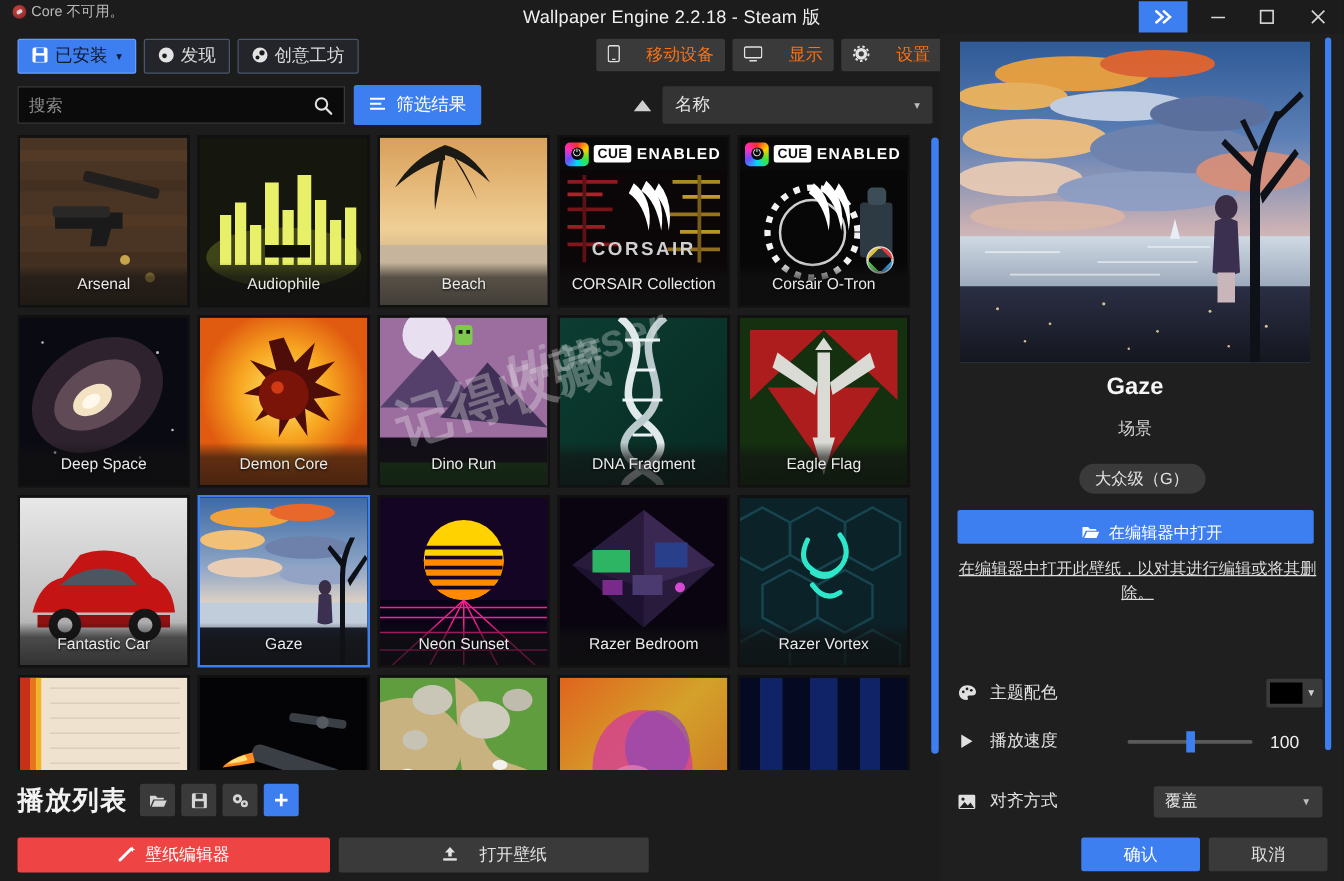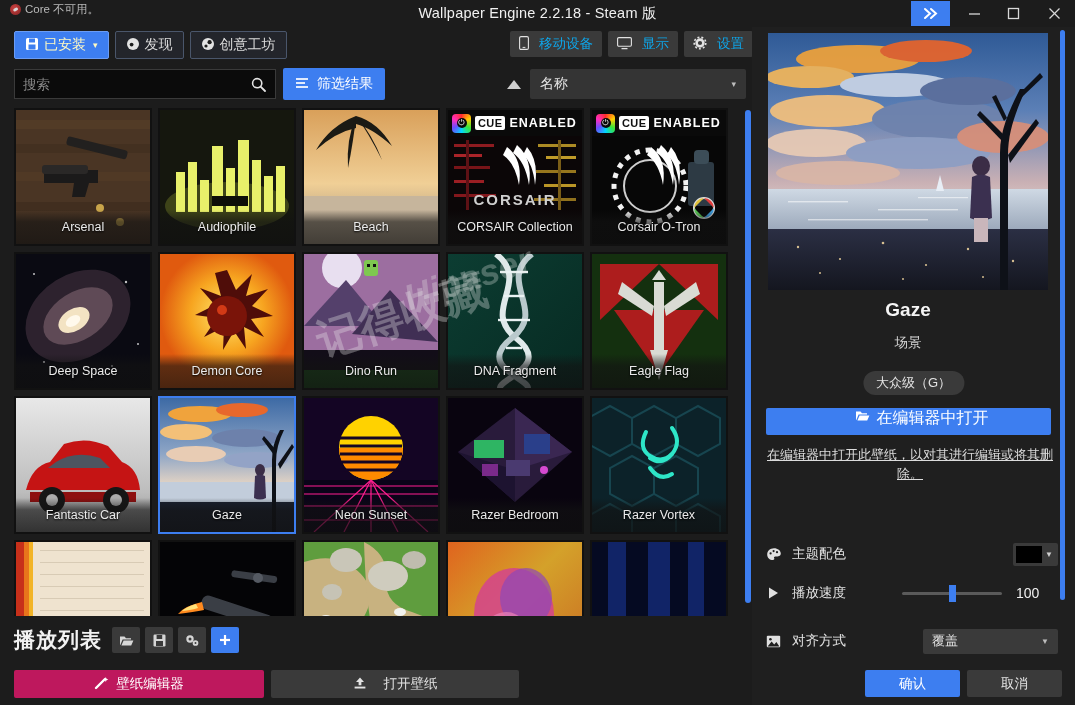--- a/index.html
+++ b/index.html
@@ -46,27 +46,27 @@
   .wc svg { display:block; }
 
   
   .topbar { position:absolute; left:0; top:27px; width:1075px; height:36px; }
   .tabs { position:absolute; left:14px; top:4px; display:flex; gap:6px; }
   .tab {
     height:28px; padding:0 10px; display:flex; align-items:center; gap:5px;
     border:1px solid #4a566b; background:#23252b; color:#dcdcdc;
     font-size:14px; border-radius:2px; white-space:nowrap;
   }
-  .tab.active { background:#3d7ef0; border-color:#6a9cf5; color:#fef9c3; }
+  .tab.active { background:#3d7ef0; border-color:#6a9cf5; color:#0f172a; }
   .tab .caret { font-size:9px; margin-left:2px; }
 
   .right-tools { position:absolute; right:322px; top:4px; display:flex; gap:6px; }
   .tool-btn {
-    height:26px; padding:0 9px; display:flex; align-items:center; gap:10px;
-    background:#3a3a3a; color:#0ea5e9; font-size:13.5px; border-radius:2px;
+    height:26px; padding:0 9px; display:flex; align-items:center; gap:21px;
+    background:#3a3a3a; color:#f97316; font-size:13.5px; border-radius:2px;
     white-space:nowrap;
   }
 
   
   .searchrow { position:absolute; left:0; top:63px; width:750px; height:42px;text-decoration:underline; }
   .search-wrap {
     position:absolute; left:14px; top:6px; width:262px; height:30px;
     background:#0b0b0b; border:1px solid #3a3a3a; display:flex; align-items:center;
   }
   .search-wrap input {
@@ -152,21 +152,21 @@
     display:flex; align-items:center; justify-content:center; color:#d6d6d6; font-size:13px;
   }
   .pl-btn.add { background:#3d7ef0; color:#fff; font-size:18px; font-weight:bold; }
 
   
   .bottombar { position:absolute; left:0; top:666px; width:750px; height:39px; }
   .bb {
     position:absolute; top:4px; height:28px; display:flex; align-items:center;
     justify-content:center; gap:7px; font-size:13.5px; border-radius:2px;
   }
-  .bb.editor { left:14px; width:250px; background:#be185d; color:#fff; }
+  .bb.editor { left:14px; width:250px; background:#ef4444; color:#fff; }
   .bb.openwp { left:271px; width:248px; background:#3a3a3a; color:#e2e2e2;gap:17px; }
 
   
   .rightpanel {
     position:absolute; left:752px; top:27px; width:323px; height:678px;
     background:#1f1f1f;
   }
   .preview-wrap { position:absolute; left:0; top:0; width:312px; height:268px;
     display:flex; align-items:center; justify-content:center; }
   .preview {
@@ -176,22 +176,22 @@
     font-size:19px; font-weight:bold; color:#f5f5f5; }
   .wp-type  { position:absolute; left:0; top:307px; width:312px; text-align:center;
     font-size:13.5px; color:#d2d2d2; }
   .wp-rating {
     position:absolute; left:50%; transform:translateX(-50%); top:344px;
     height:24px; padding:0 13px; border-radius:12px; background:#3a3a3a;
     display:flex; align-items:center; font-size:13px; color:#e4e4e4;
   }
   .open-editor {
     position:absolute; left:14px; top:381px; width:285px; height:27px;
-    background:#3d7ef0; color:#fff; display:flex; align-items:flex-start;
-    justify-content:center; gap:7px; font-size:16px; border-radius:2px;padding-left:26px;
+    background:#3d7ef0; color:#fff; display:flex; align-items:flex-end;
+    justify-content:center; gap:7px; font-size:13px; border-radius:2px;padding-left:26px;
   }
   .editor-desc {
     position:absolute; left:12px; top:418px; width:292px; text-align:center;
     font-size:13px; line-height:19px; color:#dcdcdc;text-decoration:underline;
   }
   .prop-head { position:absolute; left:14px; top:481px; width:290px; display:flex;
     align-items:center; gap:8px; }
   .prop-head span { font-size:13.5px; color:#d8d8d8; }
   .prop-head .rule { flex:1; height:1px; background:#4a6fb5; }
 

